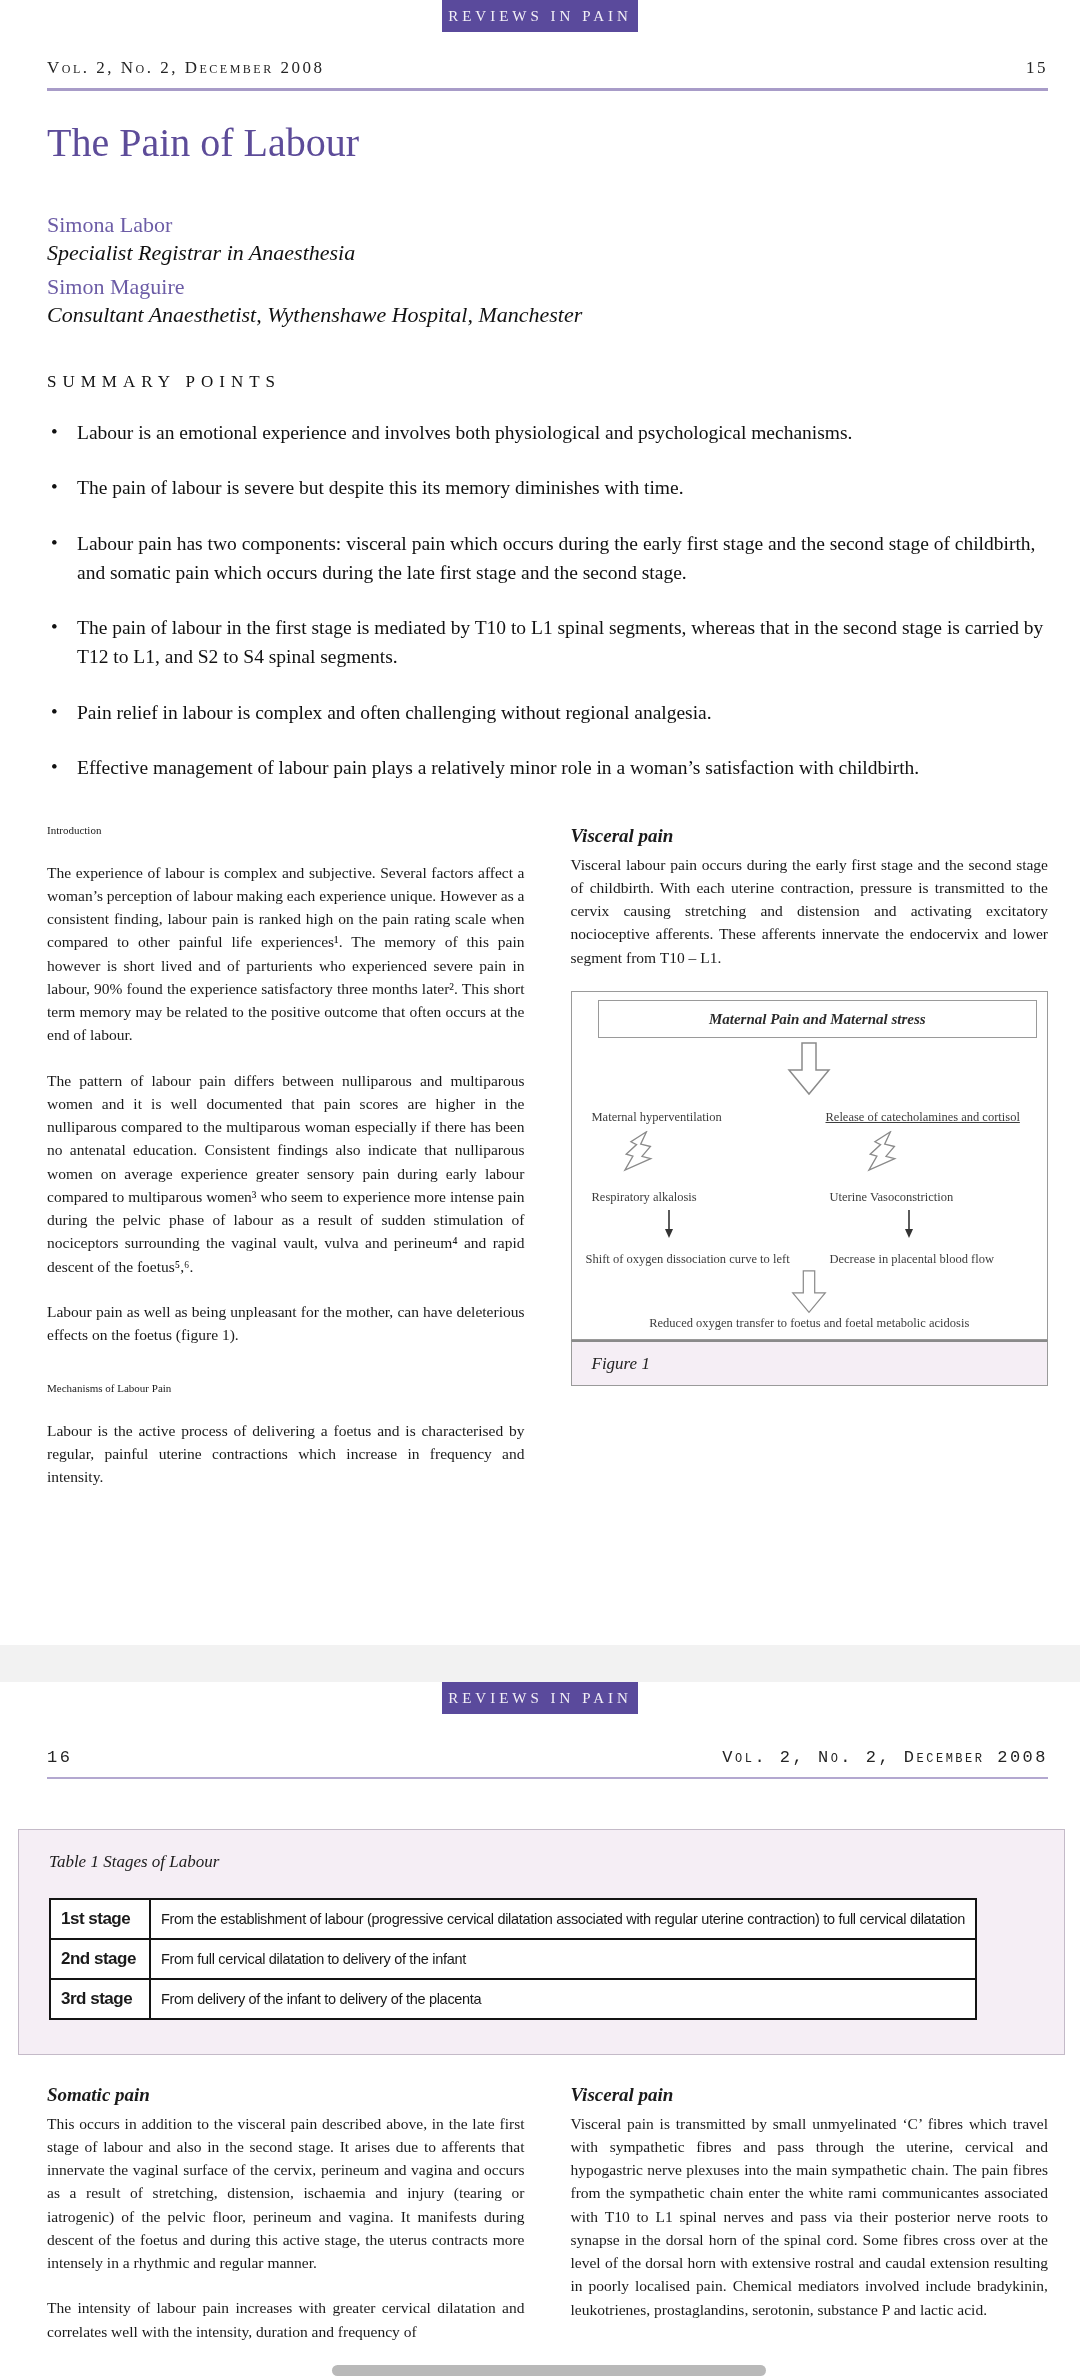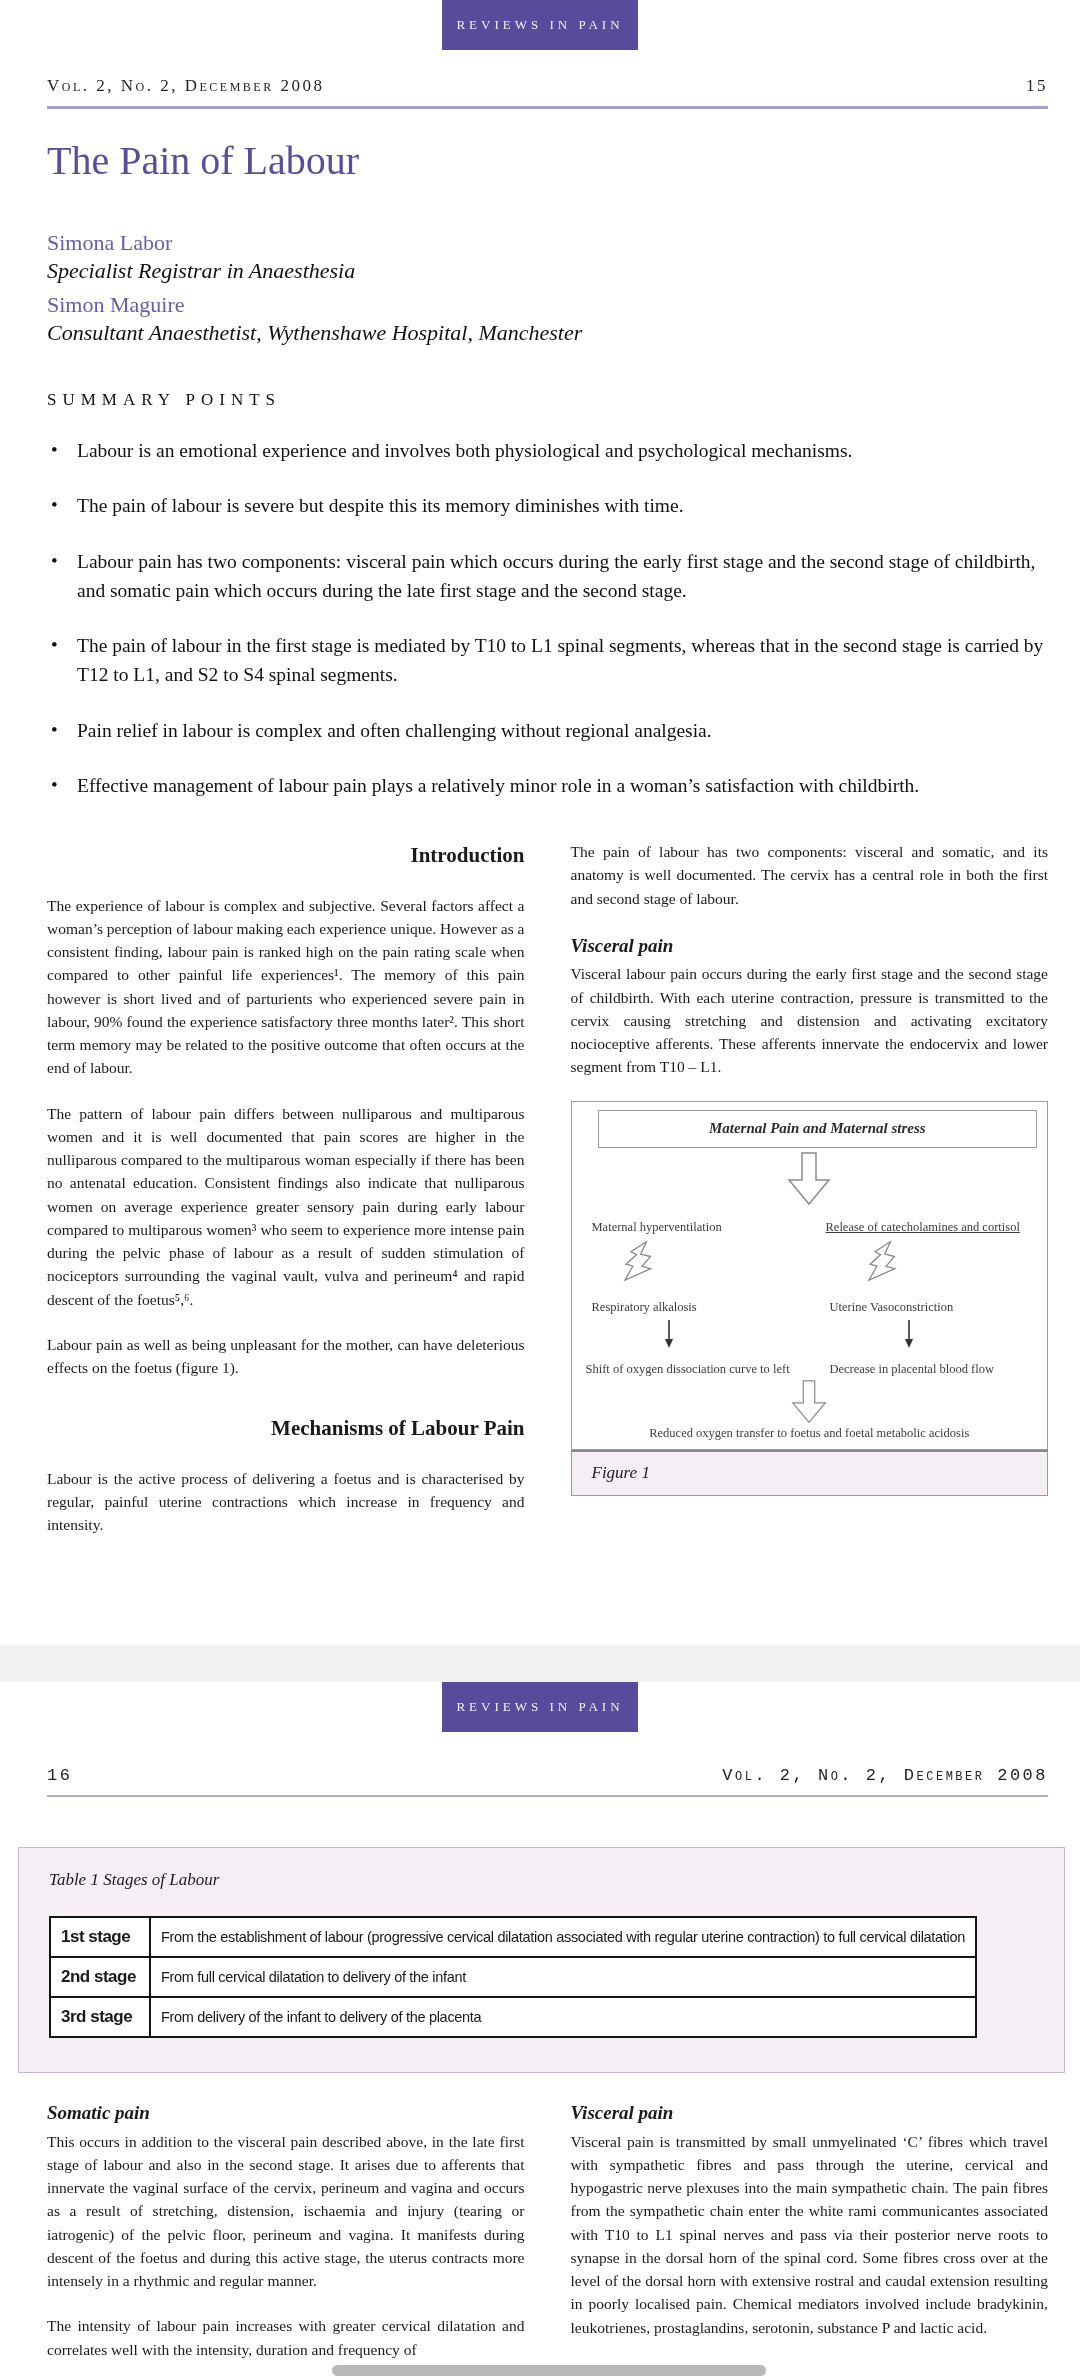--- a/index.html
+++ b/index.html
@@ -1,32 +1,32 @@
 <!DOCTYPE html>
 <html><head>
 <meta charset="utf-8">
 <style>
   html,body{margin:0;padding:0;background:#ffffff;}
   body{width:1080px;font-family:"Liberation Serif", serif;color:#1a1a1a;}
   .viewport{position:relative;width:1080px;height:2376px;overflow:hidden;background:#fff;}
 
   
-  .badge{width:196px;height:50px;background:#5a4a9c;color:#f3f0f7;
+  .badge{width:196px;height:32px;background:#5a4a9c;color:#f3f0f7;
          display:flex;align-items:center;justify-content:center;
-         font-size:13px;letter-spacing:4px;margin:0 auto;
+         font-size:15px;letter-spacing:4px;margin:0 auto;
          font-family:"Liberation Serif", serif;}
   .pagehead{display:flex;justify-content:space-between;align-items:baseline;
             padding:0 32px 0 47px;font-variant:small-caps;letter-spacing:2.5px;
             font-size:17px;color:#242424;gap:14px;}
   .rule{border:none;height:3px;background:#a89cc8;margin:10px 32px 0 47px;}
   .rule2{height:2px;background:#b3a8d0;}
   .cols{display:flex;gap:46px;padding:0 32px 0 47px;}
   .col{flex:1 1 0;text-align:justify;font-size:15.5px;line-height:1.5;}
   .col p{margin:0 0 22px 0;}
-  .h-bold{font-weight:bold;font-size:21px;margin:0 0 22px 0;text-align:right;}
+  .h-bold{font-weight:normal;font-size:11px;margin:0 0 22px 0;text-align:left;}
   .h-boldital{font-weight:bold;font-style:italic;font-size:19px;margin:0 0 2px 0;text-align:left;}
 
   
   .page1{position:relative;height:1645px;overflow:hidden;}
   .p1-head{margin-top:26px;}
   .title{color:#5d4c99;font-size:40px;font-weight:normal;margin:28px 0 0 47px;}
   .authors{margin:46px 0 0 47px;}
   .author-name{color:#6c5ca6;font-size:22px;margin:0 0 2px 0;font-family:Liberation Serif, serif;}
   .author-role{font-style:italic;font-size:22px;margin:0 0 8px 0;color:#111;}
   .summary-head{margin:44px 0 0 47px;font-size:17px;letter-spacing:6px;color:#111;}
@@ -108,21 +108,20 @@
       <div class="col">
         <div class="h-bold">Introduction</div>
         <p>The experience of labour is complex and subjective. Several factors affect a woman’s perception of labour making each experience unique. However as a consistent finding, labour pain is ranked high on the pain rating scale when compared to other painful life experiences¹. The memory of this pain however is short lived and of parturients who experienced severe pain in labour, 90% found the experience satisfactory three months later². This short term memory may be related to the positive outcome that often occurs at the end of labour.</p>
         <p>The pattern of labour pain differs between nulliparous and multiparous women and it is well documented that pain scores are higher in the nulliparous compared to the multiparous woman especially if there has been no antenatal education. Consistent findings also indicate that nulliparous women on average experience greater sensory pain during early labour compared to multiparous women³ who seem to experience more intense pain during the pelvic phase of labour as a result of sudden stimulation of nociceptors surrounding the vaginal vault, vulva and perineum⁴ and rapid descent of the foetus⁵,⁶.</p>
         <p>Labour pain as well as being unpleasant for the mother, can have deleterious effects on the foetus (figure 1).</p>
         <div class="h-bold" style="margin-top:34px;">Mechanisms of Labour Pain</div>
         <p>Labour is the active process of delivering a foetus and is characterised by regular, painful uterine contractions which increase in frequency and intensity.</p>
       </div>
 
       <div class="col">
-        <p>The pain of labour has two components: visceral and somatic, and its anatomy is well documented. The cervix has a central role in both the first and second stage of labour.</p>
         <div class="h-boldital">Visceral pain</div>
         <p>Visceral labour pain occurs during the early first stage and the second stage of childbirth. With each uterine contraction, pressure is transmitted to the cervix causing stretching and distension and activating excitatory nocioceptive afferents. These afferents innervate the endocervix and lower segment from T10 – L1.</p>
 
         <div class="figure-wrap">
           <div class="fig-box">
             <div class="fig-title">Maternal Pain and  Maternal stress</div>
 
             <span class="abs" style="left:50%;top:50px;transform:translateX(-50%);">
               <svg width="44" height="54" viewBox="0 0 44 54">
                   <path d="M15 1 H29 V28 H42 L22 52 L2 28 H15 Z" fill="#ffffff" stroke="#8a8a8a" stroke-width="1.5"></path>

